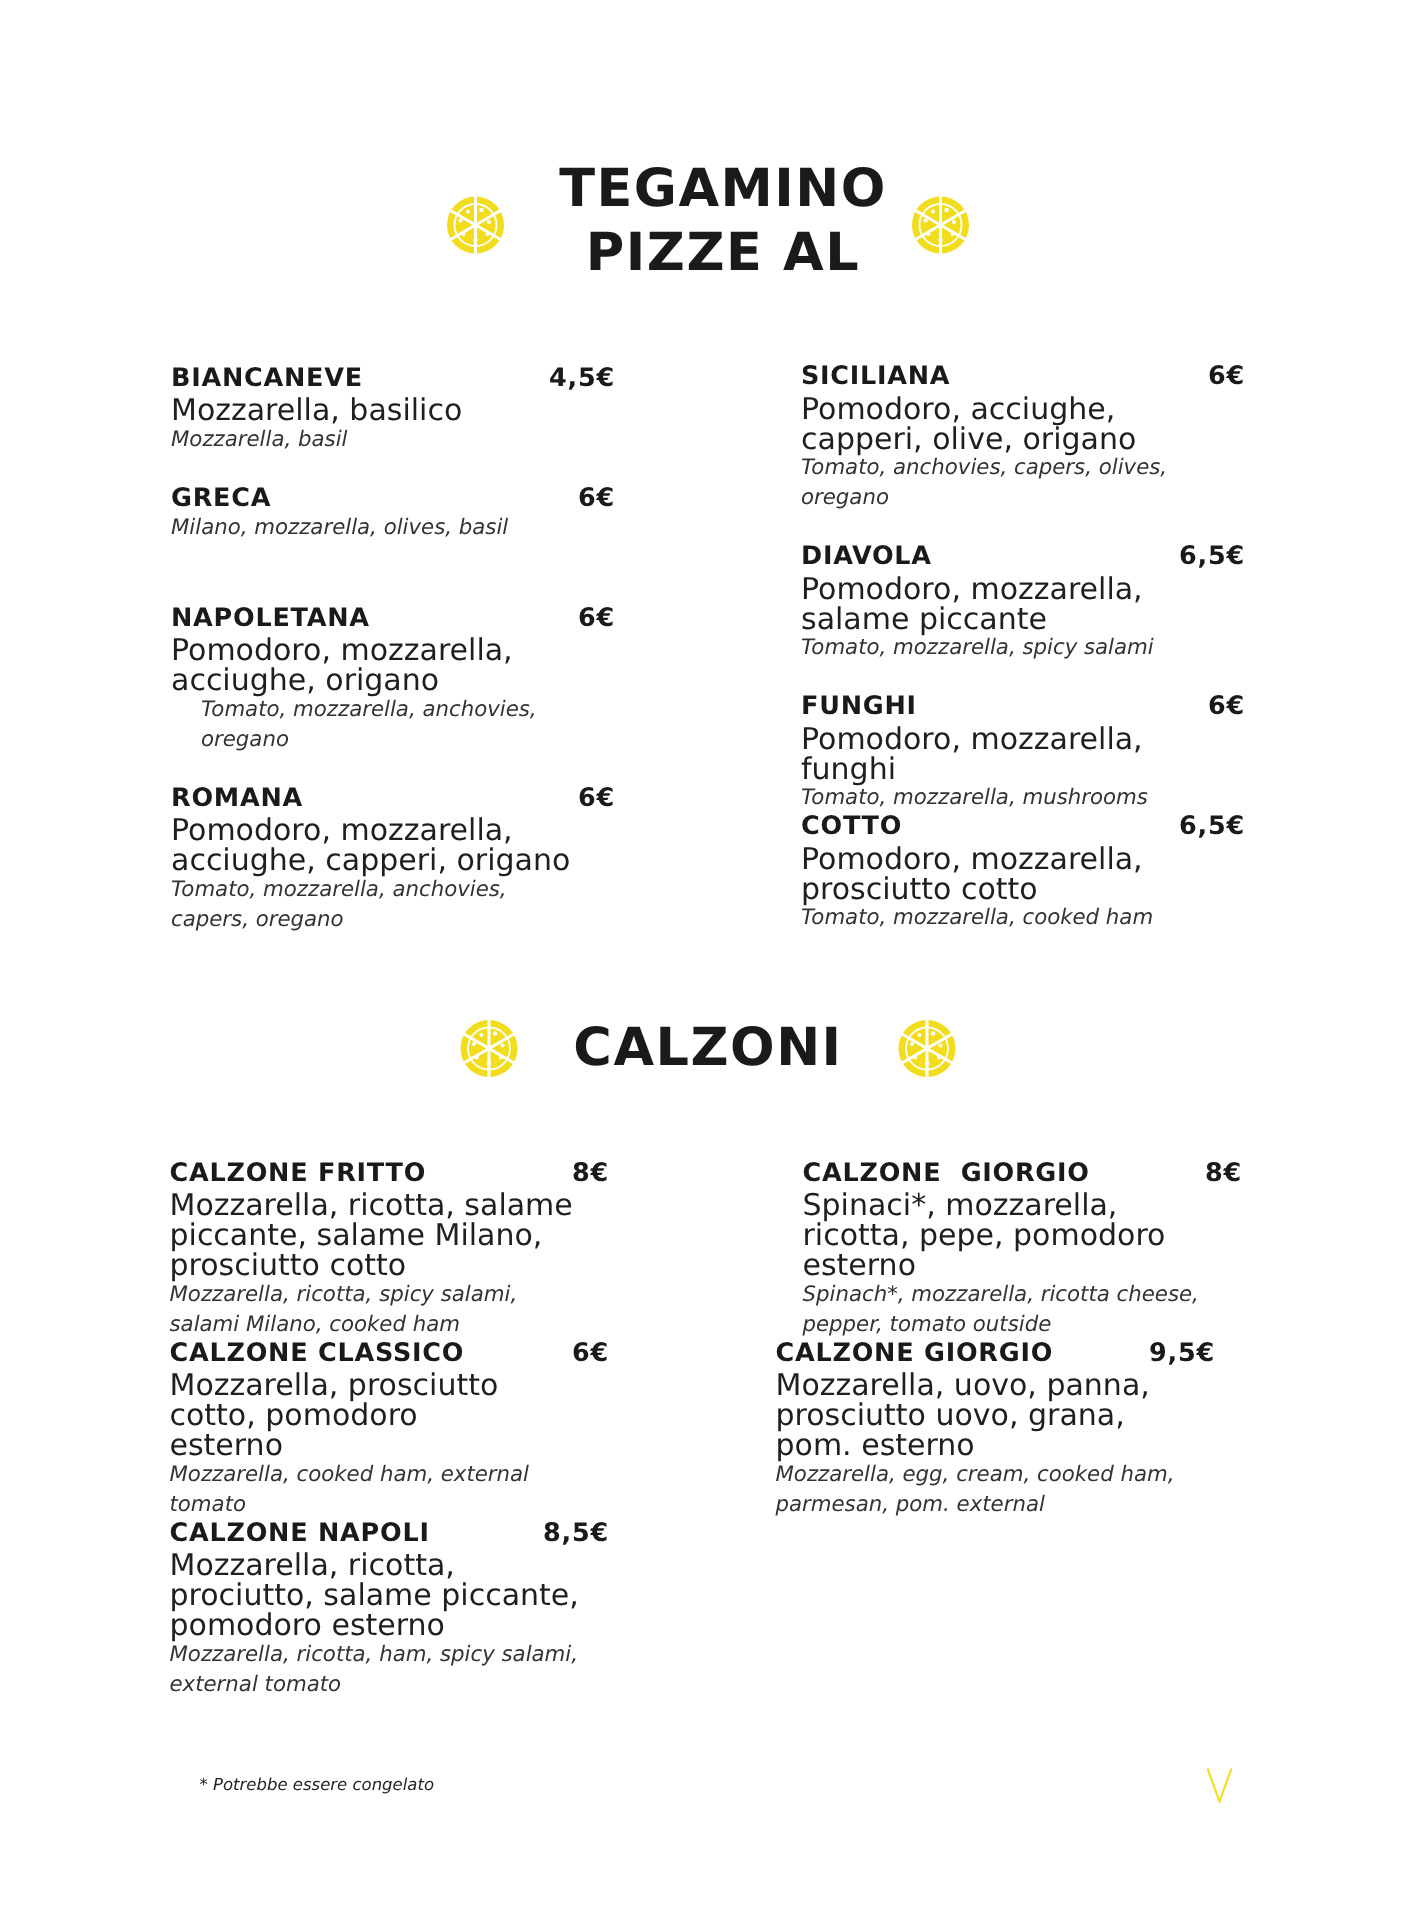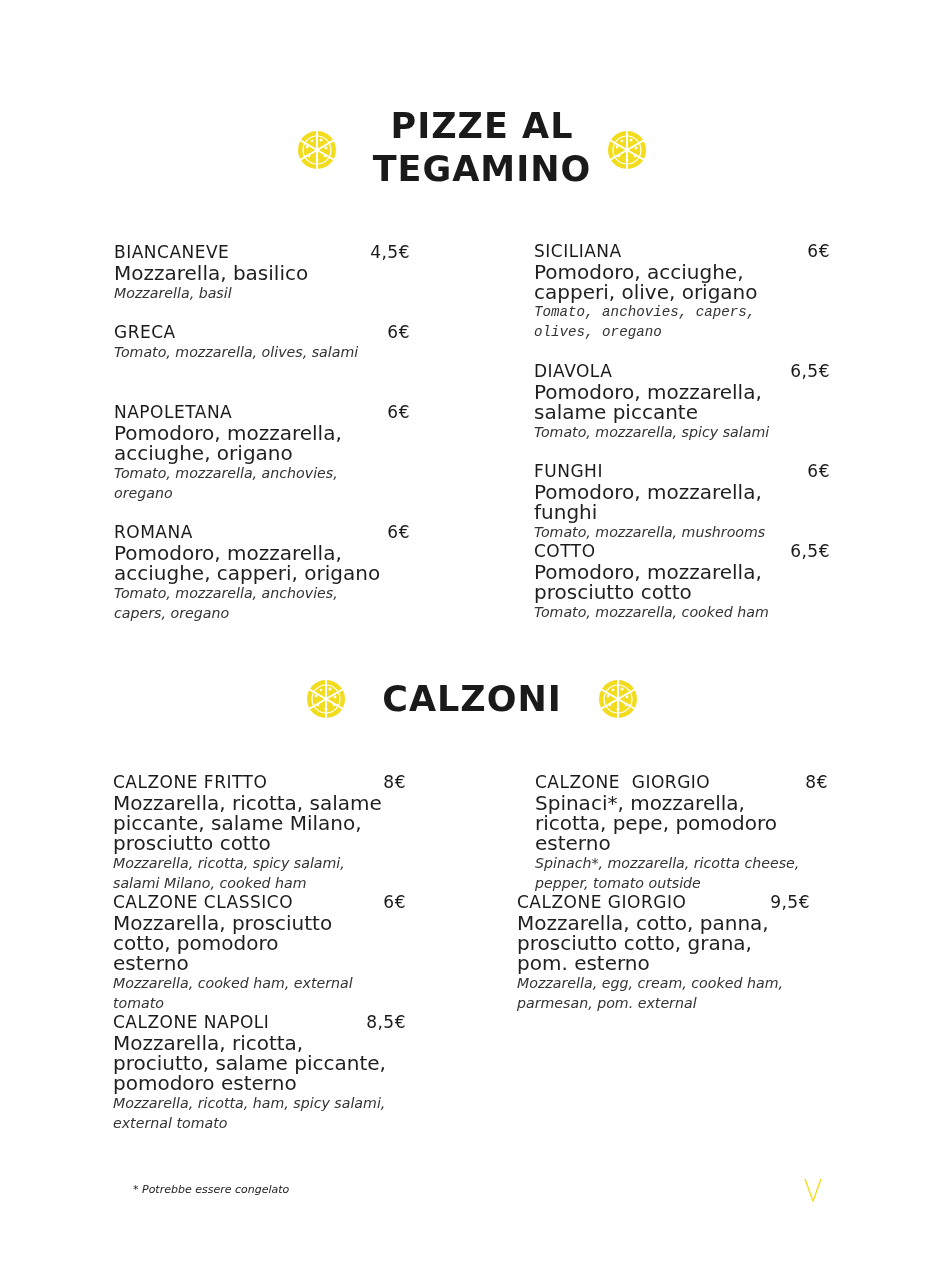--- a/index.html
+++ b/index.html
@@ -5,21 +5,21 @@
   html, body { margin:0; padding:0; background:#ffffff; }
   body { width:944px; height:1273px; position:relative; overflow:hidden;
          font-family:"DejaVu Sans", sans-serif; color:#1a1a1a; }
   .section-header { position:absolute; left:0; width:944px; display:flex;
          justify-content:center; align-items:center; }
   .section-title { font-family:"DejaVu Sans", sans-serif; font-weight:bold;
          color:#1a1a1a; text-align:center; letter-spacing:1px; }
   .pizza-icon { width:40px; height:40px; display:inline-block; }
   .item { position:absolute; width:296px; }
   .item-head { display:flex; justify-content:space-between; align-items:baseline;
-         font-weight:normal; font-size:17px; letter-spacing:0.5px; line-height:20px; }
+         font-weight:bold; font-size:17px; letter-spacing:0.5px; line-height:20px; }
   .item-it { font-size:20px; line-height:20px; color:#1f1f1f; margin-top:1px; }
   .item-en { font-size:14.2px; line-height:20px; color:#333; font-style:italic; }
   .footnote { position:absolute; left:113px; top:1183px; font-size:11px; font-style:italic; color:#222;margin-left:20px; }
   .page-mark { position:absolute; left:804px; top:1178px; width:18px; height:24px; }
 </style>
 </head>
 <body>
 
 <svg width="0" height="0" style="position:absolute">
   <defs>
@@ -45,67 +45,67 @@
       </g>
     </g>
   </defs>
 </svg>
 
 <div class="section-header" style="top:103px;height:90px;">
   <svg class="pizza-icon" viewBox="0 0 40 40" style="margin-right:36px;margin-top:4px;">
       <use href="#pizza"></use>
     </svg>
   <div class="section-title" style="font-size:35px;line-height:43px;">
+    <div>TEGAMINO</div>
     <div>PIZZE AL</div>
-    <div>TEGAMINO</div>
   </div>
   <svg class="pizza-icon" viewBox="0 0 40 40" style="margin-left:16px;margin-top:4px;">
       <use href="#pizza"></use>
     </svg>
 </div>
 
 <div class="item" style="left:114px;top:242px;">
   <div class="item-head">
       <span>BIANCANEVE</span>
       <span>4,5€</span>
     </div>
   <div class="item-it">Mozzarella, basilico</div>
   <div class="item-en">Mozzarella, basil</div>
 </div>
 <div class="item" style="left:114px;top:322px;">
   <div class="item-head">
       <span>GRECA</span>
       <span>6€</span>
     </div>
-  <div class="item-en">Tomato, mozzarella, olives, salami</div>
+  <div class="item-en">Milano, mozzarella, olives, basil</div>
 </div>
 <div class="item" style="left:114px;top:402px;">
   <div class="item-head">
       <span>NAPOLETANA</span>
       <span>6€</span>
     </div>
   <div class="item-it" style="width:270px;">Pomodoro, mozzarella, acciughe, origano</div>
-  <div class="item-en" style="width:260px;">Tomato, mozzarella, anchovies, oregano</div>
+  <div class="item-en" style="width:260px;margin-left:20px;">Tomato, mozzarella, anchovies, oregano</div>
 </div>
 <div class="item" style="left:114px;top:522px;">
   <div class="item-head">
       <span>ROMANA</span>
       <span>6€</span>
     </div>
   <div class="item-it" style="width:270px;">Pomodoro, mozzarella, acciughe, capperi, origano</div>
   <div class="item-en" style="width:260px;">Tomato, mozzarella, anchovies, capers, oregano</div>
 </div>
 
 <div class="item" style="left:534px;top:241px;">
   <div class="item-head">
       <span>SICILIANA</span>
       <span>6€</span>
     </div>
   <div class="item-it" style="width:285px;">Pomodoro, acciughe, capperi, olive, origano</div>
-  <div class="item-en" style="width:275px;font-family:Liberation Mono, monospace;">Tomato, anchovies, capers, olives, oregano</div>
+  <div class="item-en" style="width:275px;">Tomato, anchovies, capers, olives, oregano</div>
 </div>
 <div class="item" style="left:534px;top:361px;">
   <div class="item-head">
       <span>DIAVOLA</span>
       <span>6,5€</span>
     </div>
   <div class="item-it" style="width:260px;">Pomodoro, mozzarella, salame piccante</div>
   <div class="item-en">Tomato, mozzarella, spicy salami</div>
 </div>
 <div class="item" style="left:534px;top:461px;">
@@ -166,20 +166,20 @@
       <span>8€</span>
     </div>
   <div class="item-it" style="width:280px;">Spinaci*, mozzarella, ricotta, pepe, pomodoro esterno</div>
   <div class="item-en" style="width:295px;">Spinach*, mozzarella, ricotta cheese, pepper, tomato outside</div>
 </div>
 <div class="item" style="left:517px;top:892px;width:293px;">
   <div class="item-head">
       <span>CALZONE GIORGIO</span>
       <span>9,5€</span>
     </div>
-  <div class="item-it" style="width:285px;">Mozzarella, cotto, panna, prosciutto cotto, grana, pom. esterno</div>
+  <div class="item-it" style="width:285px;">Mozzarella, uovo, panna, prosciutto uovo, grana, pom. esterno</div>
   <div class="item-en" style="width:295px;">Mozzarella, egg, cream, cooked ham, parmesan, pom. external</div>
 </div>
 
 <div class="footnote">* Potrebbe essere congelato</div>
 <svg class="page-mark" viewBox="0 0 18 24">
   <polyline points="1,1 9,23 17,1" fill="none" stroke="#f2dc1e" stroke-width="1.4"></polyline>
 </svg>
 
 </body></html>

